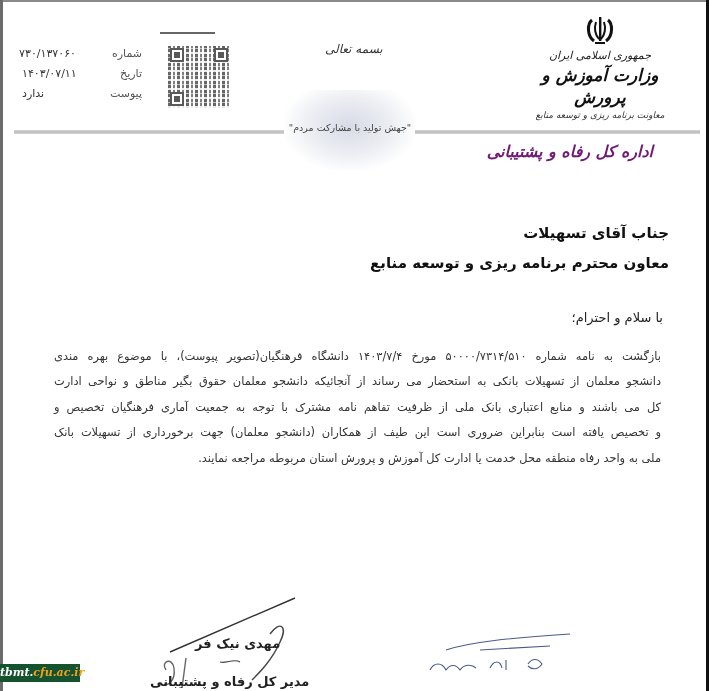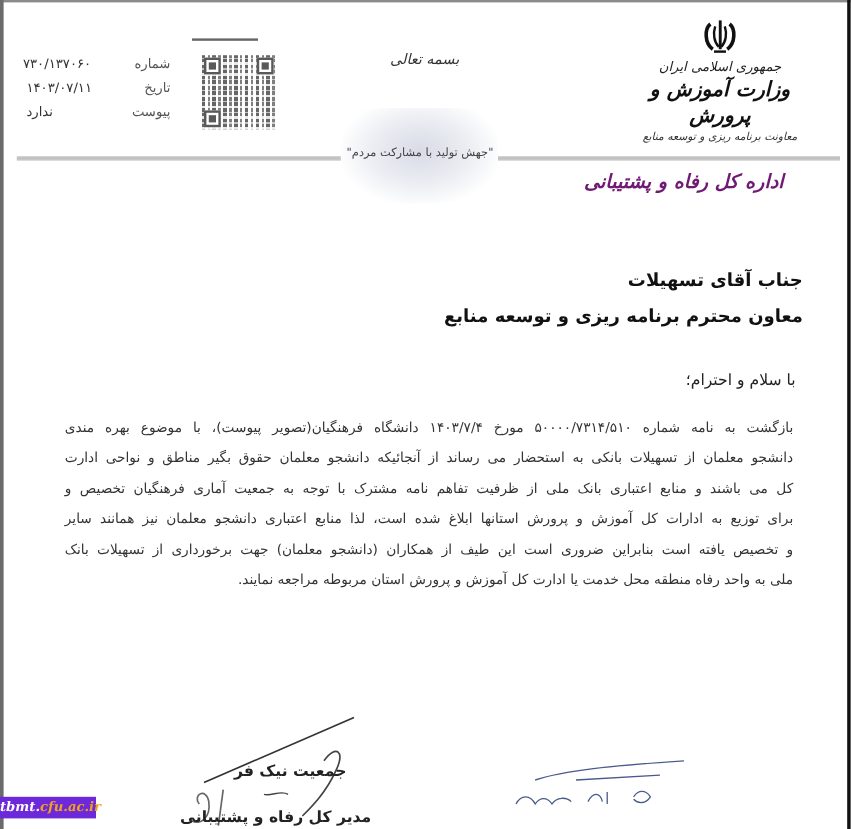--- a/index.html
+++ b/index.html
@@ -59,21 +59,21 @@
     .body-text { position: absolute; left: 54px; right: 48px; top: 344px; direction: rtl; text-align: justify; text-align-last: right; }
     .body-line { font-size: 11.4px; line-height: 25.4px; color: #333; white-space: nowrap; text-align: justify; text-align-last: justify; }
     .body-line.last { text-align-last: right; }
 
     
     .sign-name { position: absolute; left: 195px; top: 636px; direction: rtl; font-size: 13px; font-weight: bold; color: #222; }
     .sign-title { position: absolute; left: 150px; top: 674px; direction: rtl; font-size: 13px; font-weight: bold; color: #222; }
     .sig-svg { position: absolute; left: 130px; top: 590px; }
     .note-svg { position: absolute; left: 420px; top: 620px; }
 
-    .watermark { position: absolute; left: 0; top: 664px; width: 80px; height: 18px; background: #6d28d9; color: #fff;
+    .watermark { position: absolute; left: 0; top: 664px; width: 80px; height: 18px; background: #14532d; color: #fff;
           font-size: 11px; line-height: 18px; text-align: center; font-weight: bold; font-style: italic; font-family: "DejaVu Serif", serif; }
     .watermark .domain-accent { color: #f0a020; }
   </style>
 </head>
 <body>
 
 <div class="frame-top"></div>
 <div class="frame-left"></div>
 <div class="frame-right"></div>
 
@@ -121,33 +121,32 @@
 
 <div class="addr addr-1">جناب آقای تسهیلات</div>
 <div class="addr addr-2">معاون محترم برنامه ریزی و توسعه منابع</div>
 
 <div class="greeting">با سلام و احترام؛</div>
 
 <div class="body-text">
   <div class="body-line">بازگشت به نامه شماره ۵۰۰۰۰/۷۳۱۴/۵۱۰ مورخ ۱۴۰۳/۷/۴ دانشگاه فرهنگیان(تصویر پیوست)، با موضوع بهره مندی</div>
   <div class="body-line">دانشجو معلمان از تسهیلات بانکی به استحضار می رساند از آنجائیکه دانشجو معلمان حقوق بگیر مناطق و نواحی ادارت</div>
   <div class="body-line">کل می باشند و  منابع اعتباری بانک ملی از ظرفیت تفاهم نامه مشترک با توجه به جمعیت آماری فرهنگیان تخصیص و</div>
-  <div class="body-line">برای توزیع به ادارات کل آموزش و پرورش استانها ابلاغ شده است، لذا منابع اعتباری دانشجو معلمان نیز همانند سایر</div>
   <div class="body-line">و تخصیص یافته است بنابراین ضروری است این طیف از همکاران (دانشجو معلمان) جهت برخورداری از تسهیلات بانک</div>
   <div class="body-line last">ملی به واحد رفاه منطقه محل خدمت یا ادارت کل آموزش و پرورش استان مربوطه مراجعه نمایند.</div>
 </div>
 
 <svg class="sig-svg" width="180" height="101" viewBox="0 0 180 101">
   <path d="M40 62 L165 8" stroke="#333" stroke-width="1.4" fill="none"></path>
   <path d="M140 44 C150 30 158 36 150 52 C142 70 130 82 122 90" stroke="#444" stroke-width="1.4" fill="none"></path>
   <path d="M36 80 C30 72 42 66 44 78 C46 92 36 98 30 94" stroke="#666" stroke-width="1.4" fill="none"></path>
   <path d="M56 68 L52 98" stroke="#666" stroke-width="1.4" fill="none"></path>
   <path d="M90 72 C96 74 104 68 110 72" stroke="#444" stroke-width="1.2" fill="none"></path>
 </svg>
-<div class="sign-name">جمعیت نیک فر</div>
+<div class="sign-name">مهدی نیک فر</div>
 <div class="sign-title">مدیر کل رفاه و پشتیبانی</div>
 
 <svg class="note-svg" width="180" height="60" viewBox="0 0 180 60">
   <path d="M26 30 C50 22 90 18 150 14" stroke="#4a5a8a" stroke-width="1.1" fill="none"></path>
   <path d="M60 30 L130 26" stroke="#4a5a8a" stroke-width="1.1" fill="none"></path>
   <path d="M10 50 C14 42 22 42 26 50 C30 44 36 44 40 50 C44 44 52 44 56 48" stroke="#4a5a8a" stroke-width="1.1" fill="none"></path>
   <path d="M70 48 C74 40 80 40 82 48 M86 40 L86 50" stroke="#4a5a8a" stroke-width="1.1" fill="none"></path>
   <path d="M108 44 C112 38 118 38 122 44 C118 50 112 50 108 46" stroke="#4a5a8a" stroke-width="1.1" fill="none"></path>
 </svg>
 <span style="position:absolute;width:0;height:0;overflow:hidden;">جناب آقای سیاری</span>

